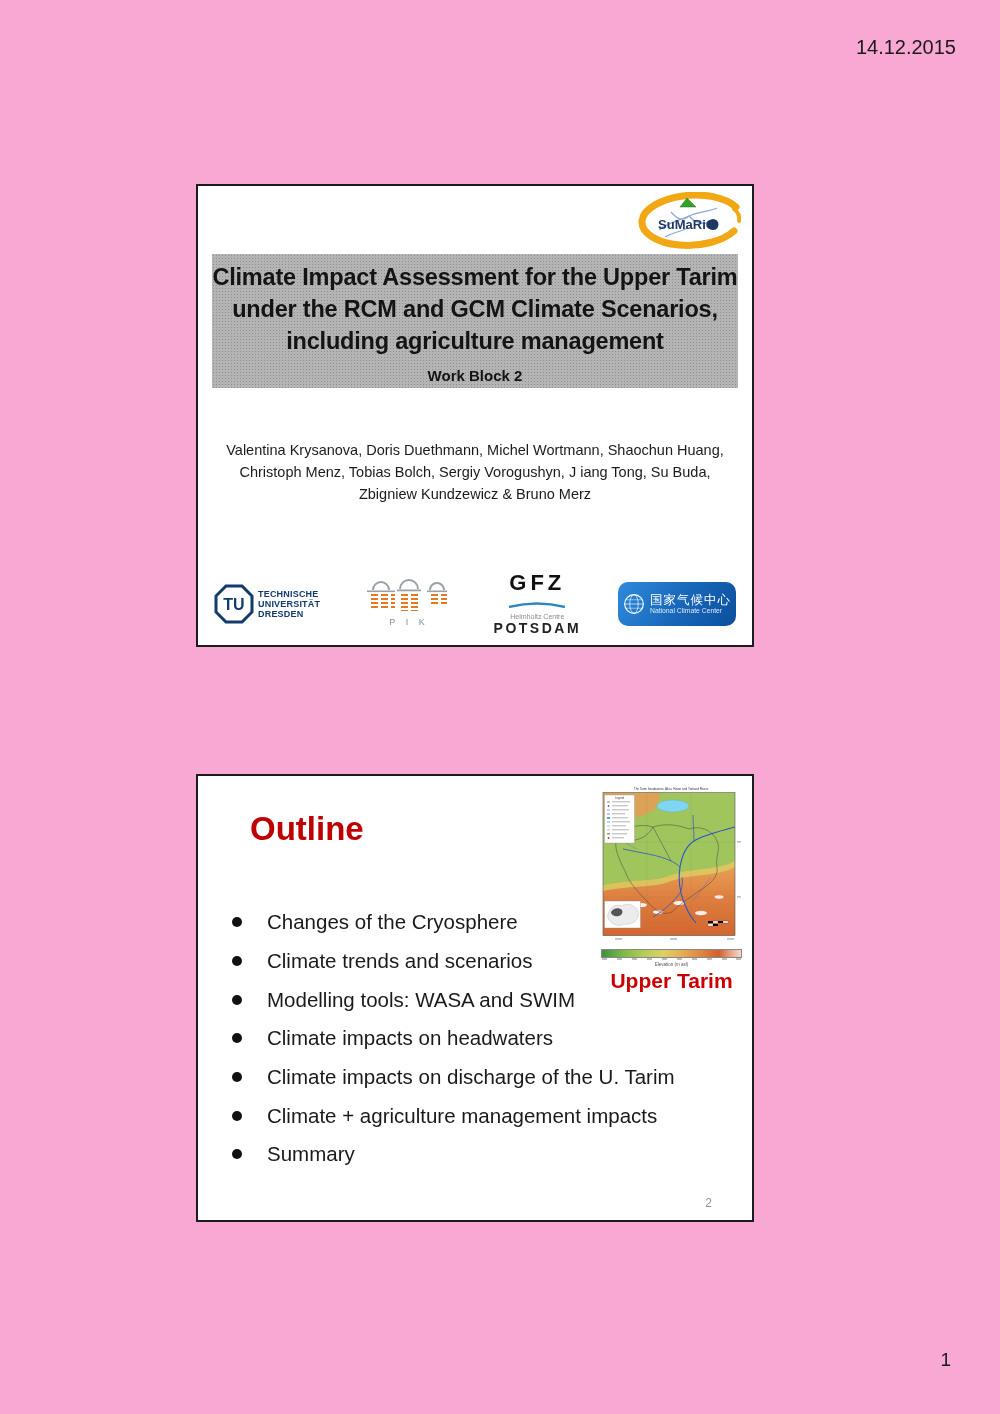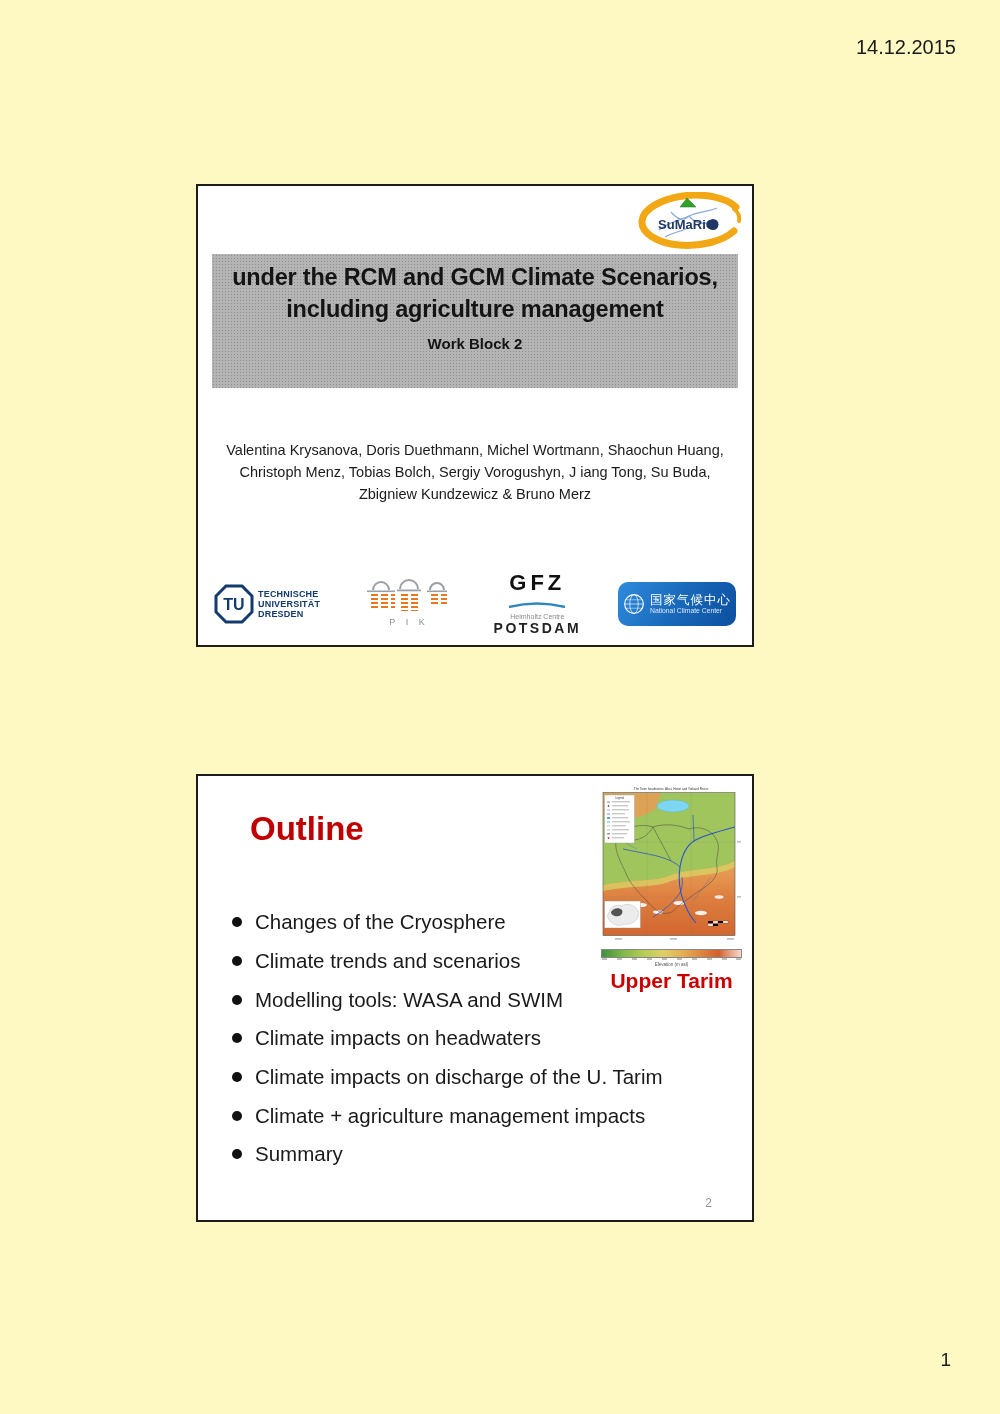--- a/index.html
+++ b/index.html
@@ -1,18 +1,18 @@
 <!DOCTYPE html>
 <html><head>
 <meta charset="utf-8">
 <style>
   * { margin:0; padding:0; box-sizing:border-box; }
   html,body { background:#ffffff; }
   body { width:1000px; height:1414px; font-family:"Liberation Sans", sans-serif; }
-  .page { position:relative; width:1000px; height:1414px; background:#fef9c3; overflow:hidden; }
+  .page { position:relative; width:1000px; height:1414px; background:#f9a8d4; overflow:hidden; }
 
   .date-header { position:absolute; top:36px; right:44px; font-size:20px; color:#1a1a1a; }
   .page-number { position:absolute; top:1349px; right:49px; font-size:19px; color:#1a1a1a; }
 
   .slide { position:absolute; left:196px; width:558px; background:#ffffff; border:2px solid #1c1c1c;text-decoration:underline; }
   .slide1 { top:184px; height:463px; }
   .slide2 { top:774px; height:448px; }
 
   
   .sumario-logo { position:absolute; top:6px; right:8px; width:107px; height:58px; }
@@ -57,21 +57,21 @@
   .map-figure { position:absolute; top:9px; right:10px; width:141px; }
   .elev-bar { width:141px; height:9px; margin-top:2px;
     background:linear-gradient(to right,#3f8f3f 0%,#7ab648 14%,#b5cc56 30%,#ded066 44%,#e5ae52 58%,#dd8440 72%,#d15f2e 84%,#eaa88c 93%,#f5d9c8 100%);
     border:0.5px solid #888; }
   .elev-ticks { width:141px; height:4px; position:relative; }
   .elev-ticks span { position:absolute; top:0; width:5px; height:2px; background:#999; opacity:0.65; }
   .elev-label { width:141px; text-align:center; font-size:4.5px; color:#555; line-height:5px; }
   .map-caption { width:141px; text-align:center; font-size:21px; font-weight:bold; color:#CC0000; margin-top:2px; }
 
   .bullets { position:absolute; left:34px; top:127px; width:560px; list-style:none; }
-  .bullets li { display:flex; align-items:center; height:38.7px; font-size:20.5px; color:#1a1a1a; }
+  .bullets li { display:flex; align-items:center; height:38.7px; font-size:20.5px; color:#1a1a1a;gap:12px; }
   .bullet-dot { flex:0 0 auto; width:10px; height:10px; border-radius:50%; background:#111; margin-right:13px; }
 
   .slide-num { position:absolute; right:40px; bottom:10px; font-size:12px; color:#909090; }
 </style>
 </head>
 <body>
 
 <div class="page">
 
   <div class="date-header">14.12.2015</div>
@@ -88,20 +88,21 @@
           <path d="M52,24 C58,31 66,33 74,30"></path>
           <path d="M28,45 C36,40 44,40 50,36"></path>
         </g>
         <polygon points="50,6 59,15 43,15" fill="#33A02C" stroke="#1E7A1E" stroke-width="0.5"></polygon>
         <circle cx="76" cy="32.5" r="5.5" fill="#1F3864"></circle>
         <text x="50" y="37" text-anchor="middle" font-size="13" font-weight="bold" fill="#1F3864">SuMaRiO</text>
       </svg>
     </div>
 
     <div class="title-box">
+      <div class="title-line">Climate Impact Assessment for the Upper Tarim</div>
       <div class="title-line">under the RCM and GCM Climate Scenarios,</div>
       <div class="title-line">including agriculture management</div>
       <div class="work-block">Work Block 2</div>
     </div>
 
     <div class="authors">
       <div>Valentina Krysanova, Doris Duethmann, Michel Wortmann, Shaochun Huang,</div>
       <div>Christoph Menz, Tobias Bolch, Sergiy Vorogushyn, J iang Tong, Su Buda,</div>
       <div>Zbigniew Kundzewicz &amp; Bruno Merz</div>
     </div>

